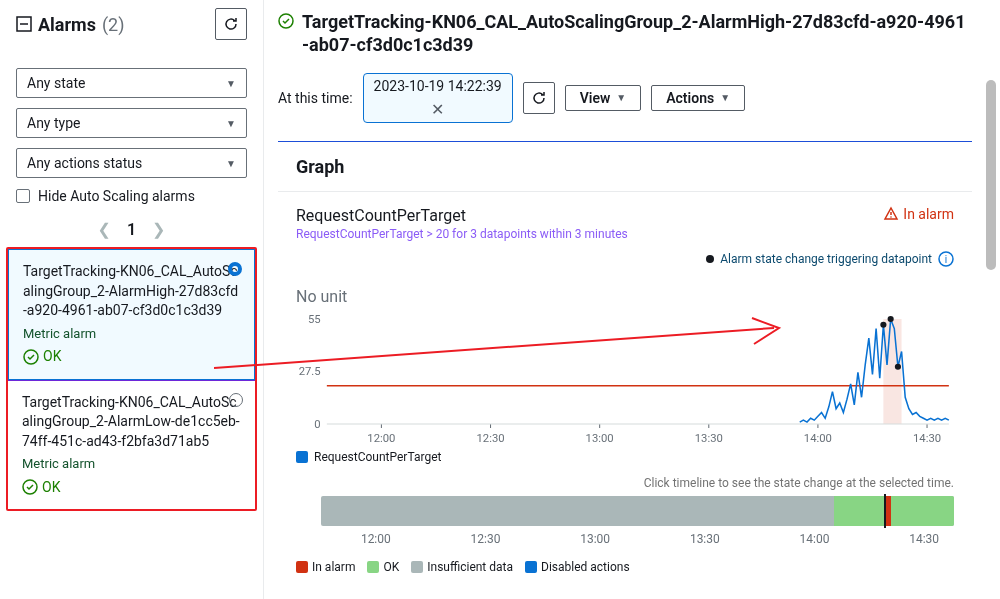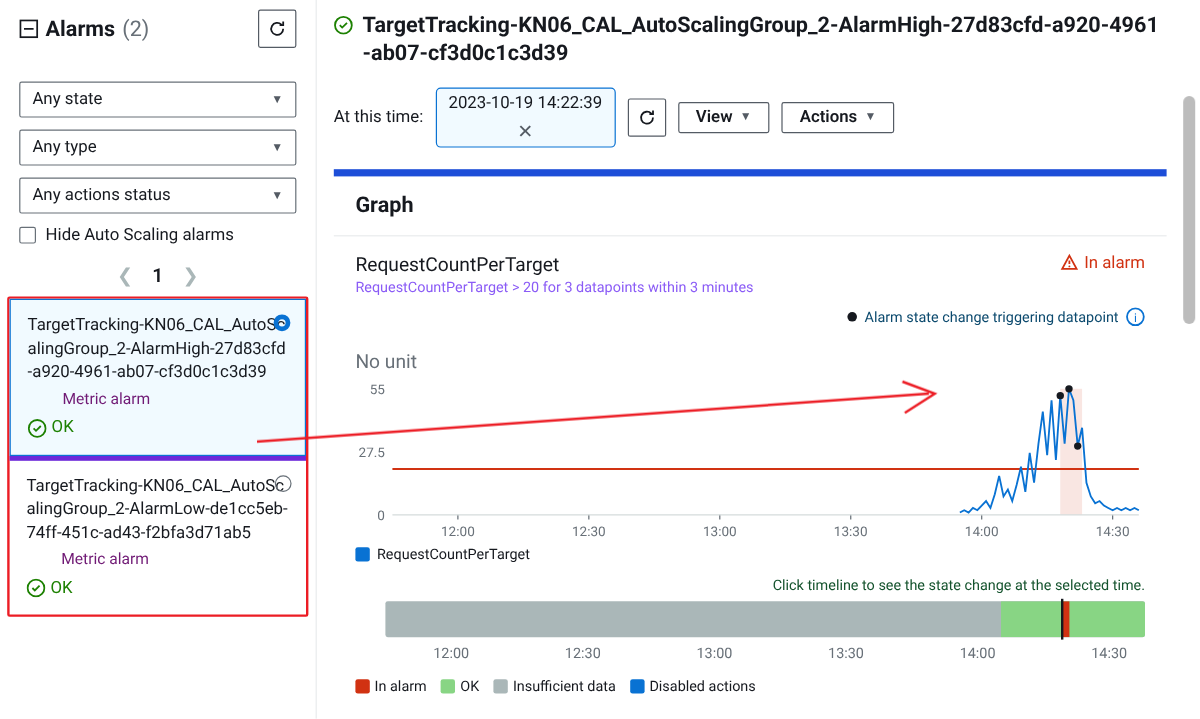--- a/index.html
+++ b/index.html
@@ -12,52 +12,52 @@
   .icon-btn { width: 32px; height: 32px; border: 1px solid #545b64; border-radius: 2px; background: #fff; display: flex; align-items: center; justify-content: center; cursor: pointer; }
   .search-box { display: flex; align-items: center; border: 1px solid #687078; border-radius: 2px; padding: 4px 8px; margin-bottom: 10px; }
   .search-box input { border: none; outline: none; flex: 1; font-size: 14px; font-style: italic; color: #687078; }
   .select-box { display: flex; align-items: center; justify-content: space-between; border: 1px solid #687078; border-radius: 2px; padding: 6px 10px; margin-bottom: 10px; cursor: pointer; font-size: 14px; color: #16191f; }
   .checkbox-row { display: flex; align-items: center; gap: 8px; font-size: 14px; color: #16191f; margin-bottom: 16px; }
   .checkbox { width: 14px; height: 14px; border: 1px solid #687078; border-radius: 2px; }
   .pager { display: flex; align-items: center; gap: 16px; justify-content: center; }
   .pager .arrow { color: #aab7b8; cursor: pointer; }
   .pager .num { font-weight: 600; color: #16191f; }
   .alarm-list { border: 2px solid #ec1c24; border-radius: 2px; margin-top: 8px; margin-left: -10px; margin-right: -10px; }
-  .alarm-item { padding: 12px 14px; font-size: 14px; line-height: 1.4; position: relative; border-top: 4px solid #6d28d9; }
+  .alarm-item { padding: 12px 14px; font-size: 14px; line-height: 1.4; position: relative; border-top: 1px solid #6d28d9; }
   .alarm-item:first-child { border-top: none; }
   .alarm-item.selected { background: #f1faff; border: 1px solid #0972d3; border-top: 1px solid #0972d3; }
   .alarm-name { color: #16191f; word-break: break-all; margin-bottom: 4px; }
-  .alarm-type { color: #701a75; font-size: 13px; margin-bottom: 4px; margin-left: 29px; }
+  .alarm-type { color: #14532d; font-size: 13px; margin-bottom: 4px; }
   .alarm-status { display: flex; align-items: center; gap: 4px; font-size: 14px; }
   .alarm-status.ok { color: #1d8102; }
   .radio { position: absolute; top: 12px; right: 12px; width: 14px; height: 14px; border-radius: 50%; border: 1px solid #687078; }
   .radio.checked { border: 4px solid #0972d3; }
   .main { flex: 1; position: relative; }
   .main-scroll { padding: 10px 28px 10px 14px; overflow-y: auto; height: 100%; }
   .main-header { display: flex; align-items: flex-start; gap: 8px; margin-bottom: 16px; }
   .main-title { font-size: 18px; font-weight: 700; color: #16191f; line-height: 1.3; word-break: break-all; }
   .toolbar { display: flex; align-items: center; gap: 10px; margin-bottom: 18px; }
   .toolbar-label { font-size: 14px; color: #16191f; }
   .pill { display: flex; align-items: center; gap: 8px; border: 1px solid #0972d3; border-radius: 4px; padding: 4px 10px; background: #f1faff; font-size: 14px; color: #16191f; flex-direction: column; }
   .btn { border: 1px solid #545b64; border-radius: 2px; padding: 4px 14px; background: #fff; font-size: 14px; color: #16191f; display: flex; align-items: center; gap: 6px; cursor: pointer; font-weight: 600; }
-  .panel { background: #fff; border-top: 6px solid #1d4ed8; }
+  .panel { background: #fff; border-top: 1px solid #1d4ed8; }
   .panel-title { font-size: 18px; font-weight: 700; padding: 14px 18px; color: #16191f; border-bottom: 1px solid #e9ebed; }
   .graph-area { padding: 14px 18px; }
   .graph-header { display: flex; justify-content: space-between; align-items: flex-start; }
   .graph-header .left h3 { font-size: 16px; font-weight: 400; color: #16191f; }
   .sub { font-size: 12px; color: #8b5cf6; margin-top: 2px; }
   .in-alarm { display: flex; align-items: center; gap: 4px; color: #d13212; font-size: 14px; }
   .legend-note { display: flex; align-items: center; gap: 6px; font-size: 12px; color: #0c4a6e; margin-top: 10px; justify-content: flex-end; }
   .dot { width: 8px; height: 8px; background: #16191f; display: inline-block; border-radius: 50%; }
   .chart-wrap { position: relative; margin-top: 20px; }
   .chart-unit { font-size: 16px; color: #687078; margin-bottom: 8px; }
   .chart-svg { width: 100%; height: 130px; display: block; }
   .chart-legend { display: flex; align-items: center; gap: 6px; font-size: 12px; color: #16191f; margin-top: 6px; }
   .sq { width: 12px; height: 12px; display: inline-block; border-radius: 2px; }
-  .timeline-note { font-size: 12px; color: #14532d; text-align: right; margin-top: 12px; margin-bottom: 6px; }
+  .timeline-note { font-size: 12px; color: #737373; text-align: right; margin-top: 12px; margin-bottom: 6px; }
   .timeline { position: relative; height: 30px; }
   .timeline-bar { position: absolute; left: 25px; right: 0; top: 0; height: 30px; background: #aab7b8; border-radius: 2px; overflow: hidden; }
   .timeline-ok { position: absolute; top: 0; height: 30px; background: #88d584; }
   .timeline-alarm { position: absolute; top: 0; height: 30px; background: #d13212; }
   .timeline-marker { position: absolute; top: -2px; height: 34px; width: 2px; background: #16191f; }
   .timeline-ticks { position: relative; left: 25px; right: 0; display: flex; justify-content: space-between; font-size: 12px; color: #687078; margin-top: 6px; }
   .tl-tick { position: absolute; transform: translateX(-50%); }
   .footer-legend { display: flex; align-items: center; gap: 12px; font-size: 12px; color: #16191f; margin-top: 14px; }
   .flg { display: flex; align-items: center; gap: 4px; }
   .scrollbar { position: absolute; right: 4px; top: 80px; width: 10px; height: 190px; background: #bcbcbc; border-radius: 5px; }

